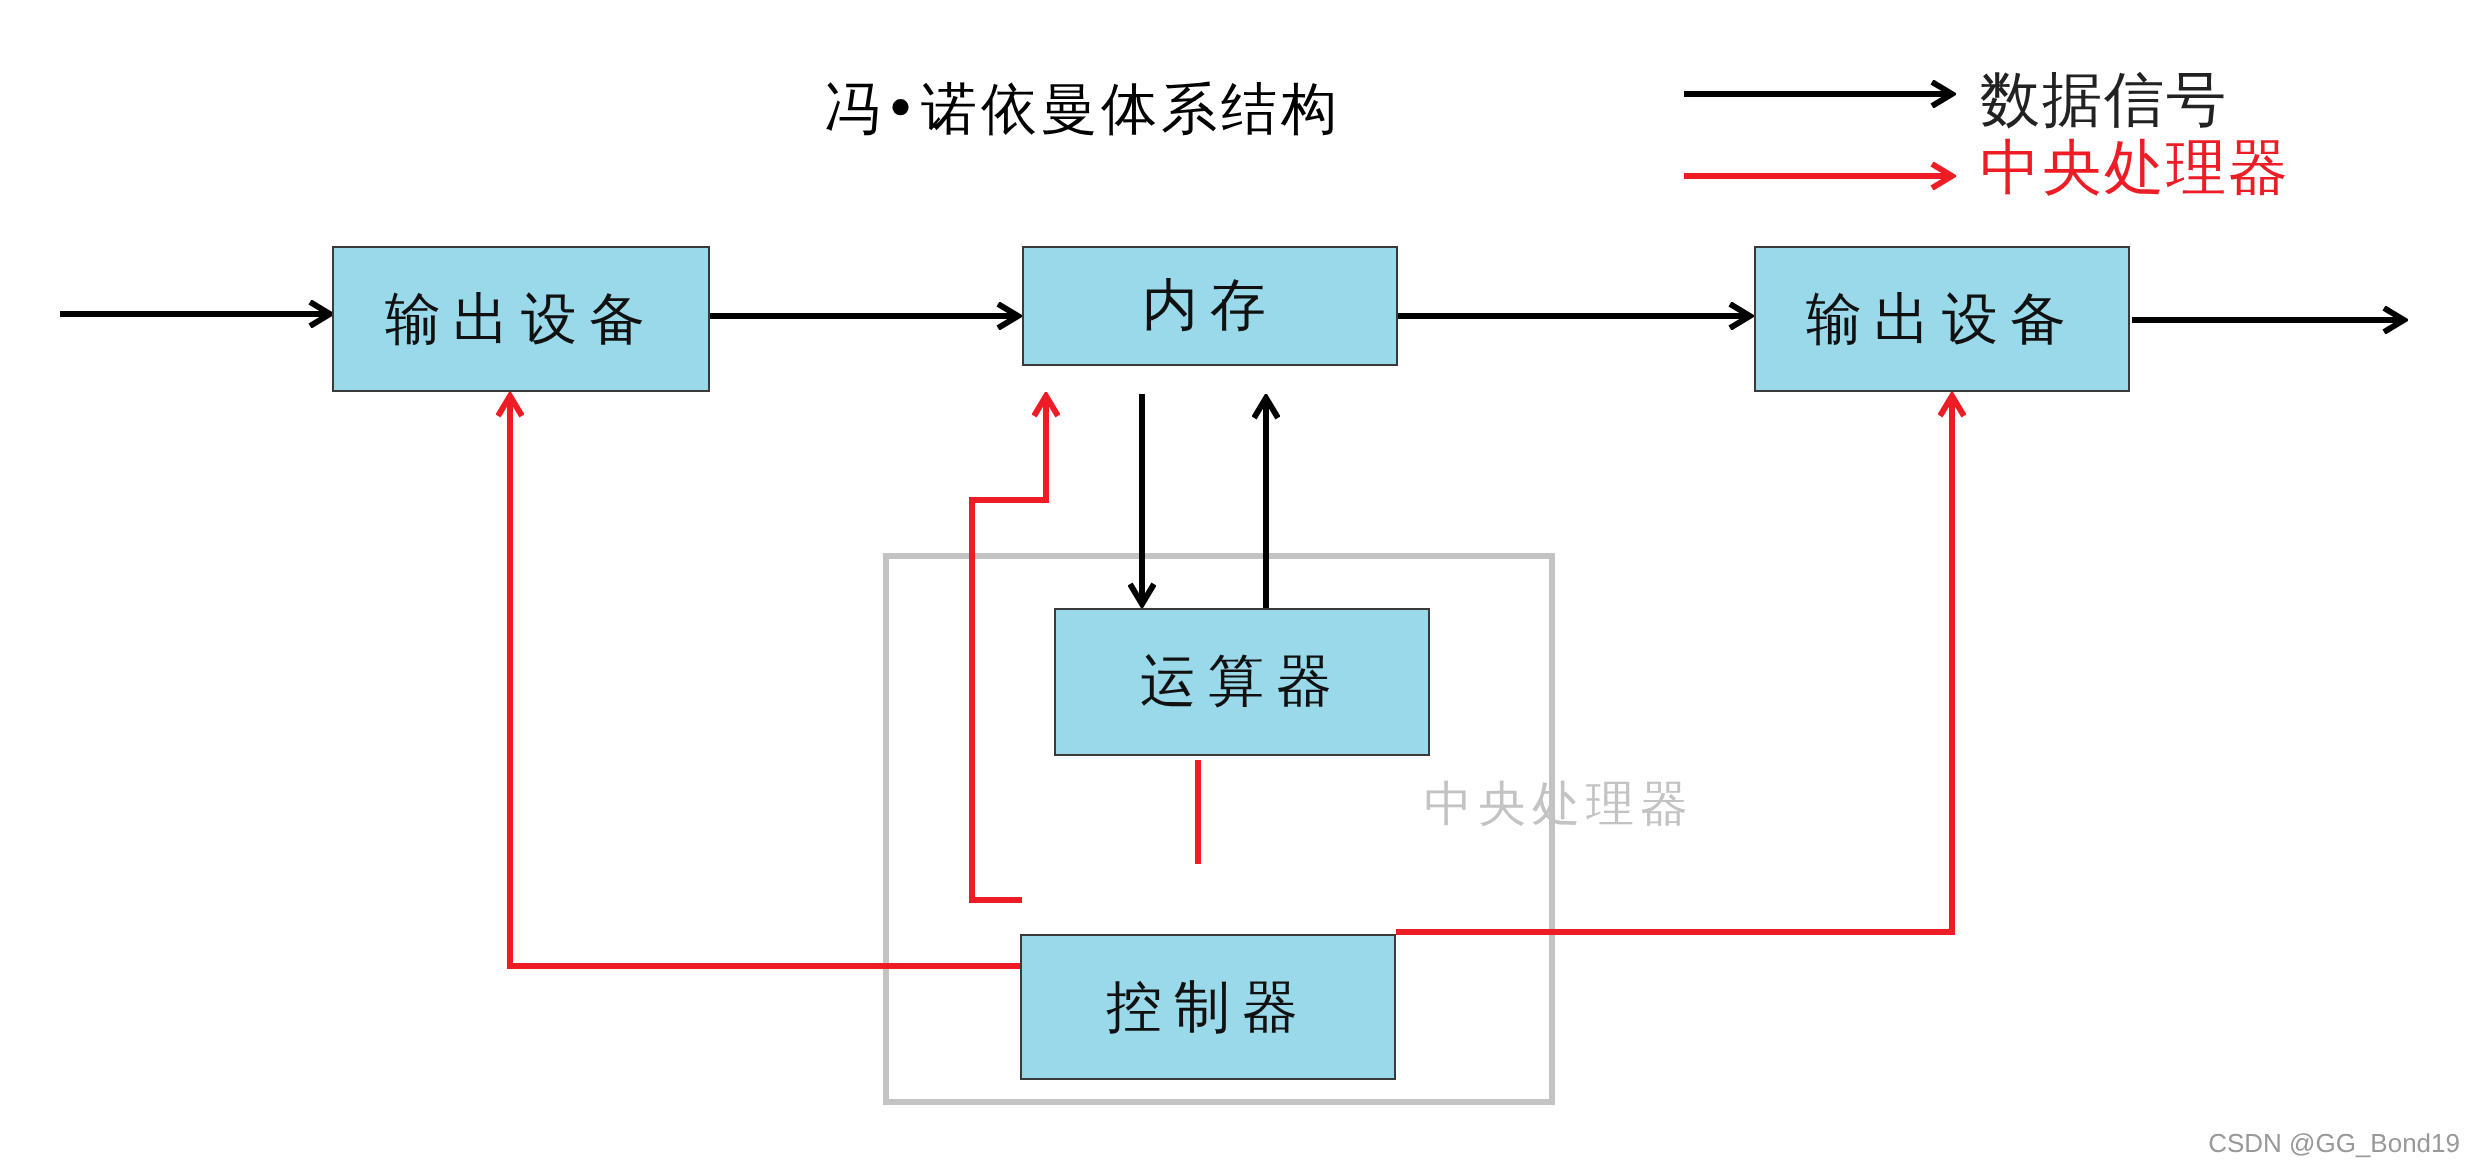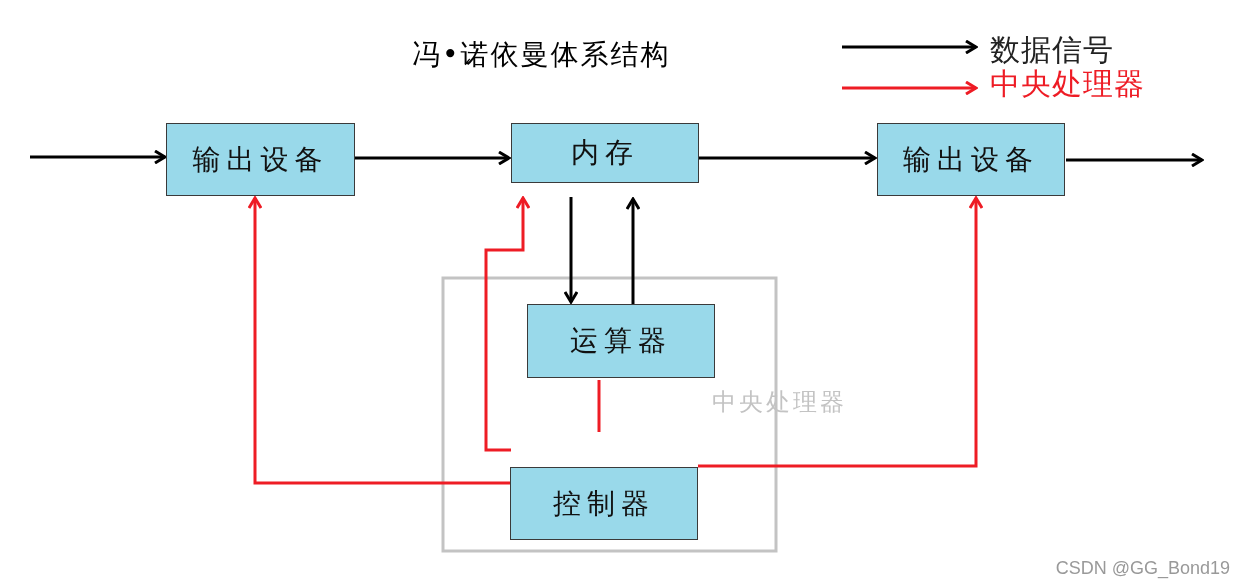--- a/index.html
+++ b/index.html
@@ -11,21 +11,21 @@
     .legend-text { position: absolute; font-size: 30px; white-space: nowrap;
                    font-family: "DejaVu Sans", sans-serif; letter-spacing: 1px; }
     .lg-data { left: 990px; top: 30px; color: #222; }
     .lg-ctrl { left: 990px; top: 64px; color: #ee1c25; }
     .box { position: absolute; background: #99d9ea; border: 1.5px solid #3a3a3a;
            box-sizing: border-box; display: flex; align-items: center; justify-content: center;
            font-size: 28px; color: #111; letter-spacing: 6px;
            font-family: "DejaVu Serif", serif; }
     .cpu-label { position: absolute; left: 712px; top: 386px; font-size: 24px; color: #c3c3c3;
                  letter-spacing: 3px; font-family: "DejaVu Serif", serif; white-space: nowrap; }
-    .watermark { position: absolute; right: 12px; bottom: 8px; font-size: 18px; color: #999;
+    .watermark { position: absolute; right: 12px; bottom: 8px; font-size: 13px; color: #999;
                  font-family: "Liberation Sans", sans-serif; }
   </style>
 </head>
 <body>
 
 <svg width="1242" height="587">
   <defs>
     <marker id="arrow-black" markerWidth="14" markerHeight="14" refX="12" refY="7" orient="auto" markerUnits="userSpaceOnUse">
       <path d="M2,1 L12,7 L2,13" fill="none" stroke="#000" stroke-width="3"></path>
     </marker>

